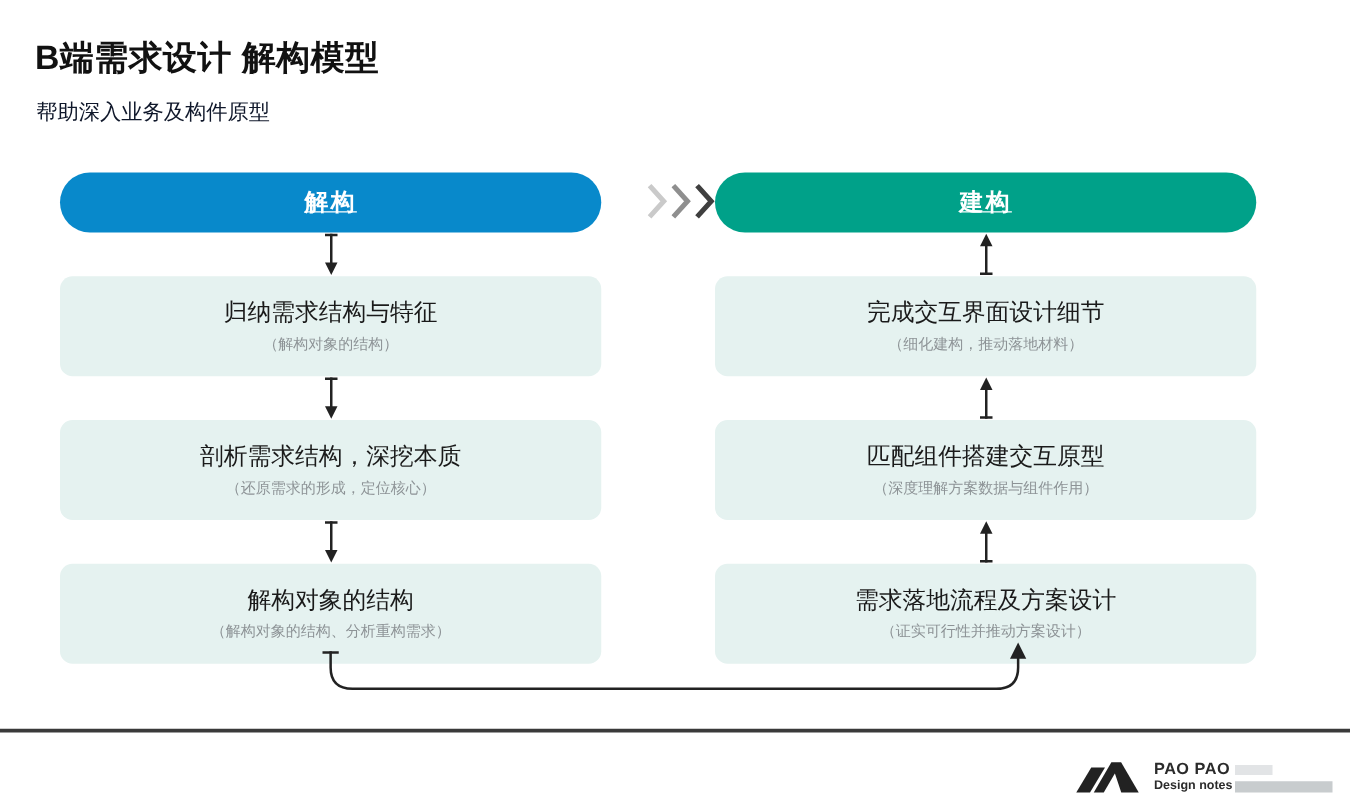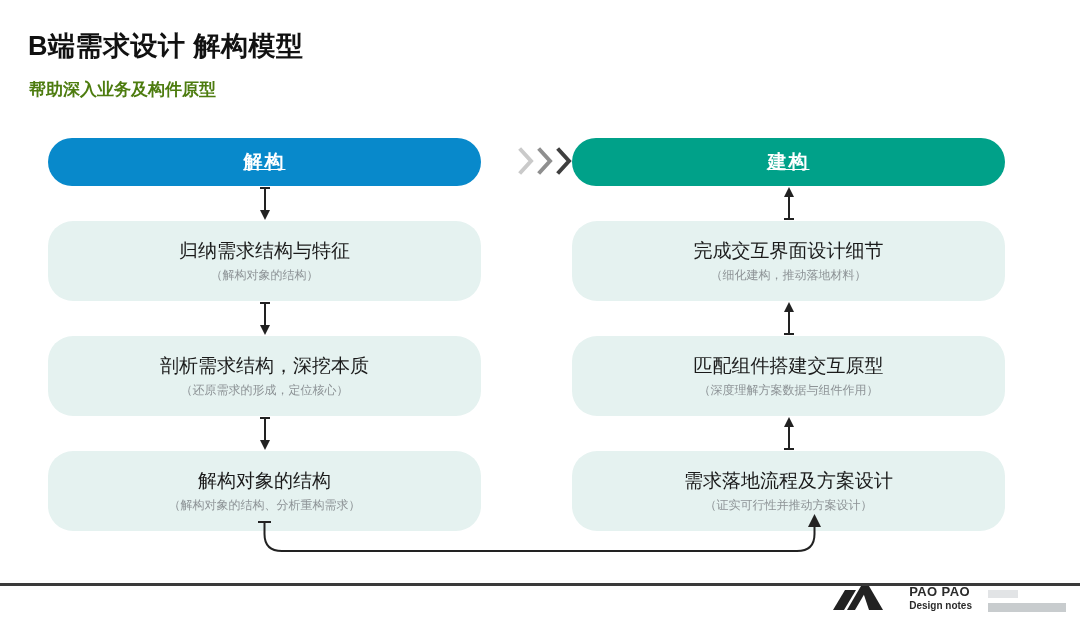--- a/index.html
+++ b/index.html
@@ -29,22 +29,22 @@
     color: #111111;
     letter-spacing: 0.5px;
     white-space: nowrap;
   }
 
   .page-subtitle {
     position: absolute;
     left: 29px;
     top: 78px;
     font-size: 17px;
-    font-weight: 700;
-    color: #4d7c0f;
+    font-weight: 400;
+    color: #0f172a;
     white-space: nowrap;
   }
 
   
   .column {
     position: absolute;
     top: 138px;
     width: 433px;
   }
   .column.left  { left: 48px; }
@@ -72,21 +72,21 @@
   }
   .gap svg {
     position: absolute;
     left: 50%;
     top: 0;
     transform: translateX(-50%);
   }
 
   .card {
     background: #e5f2f0;
-    border-radius: 25px;
+    border-radius: 10px;
     height: 80px;
     display: flex;
     flex-direction: column;
     align-items: center;
     justify-content: center;
     padding: 0 10px;
   }
   .card-title {
     font-size: 19px;
     font-weight: 400;
@@ -129,24 +129,24 @@
     left: 0;
     top: 583px;
     width: 1080px;
     height: 3px;
     background: #3a3a3a;
   }
 
   .footer-brand {
     position: absolute;
     right: 14px;
-    top: 584px;
+    top: 608px;
     display: flex;
-    align-items: flex-end;
-    gap: 16px;
+    align-items: center;
+    gap: 2px;
   }
   .brand-text { display: flex; flex-direction: column; justify-content: center; }
   .brand-name {
     font-size: 13px;
     font-weight: 700;
     color: #2b2b2b;
     letter-spacing: 0.4px;
     line-height: 1.15;
   }
   .brand-tag {

